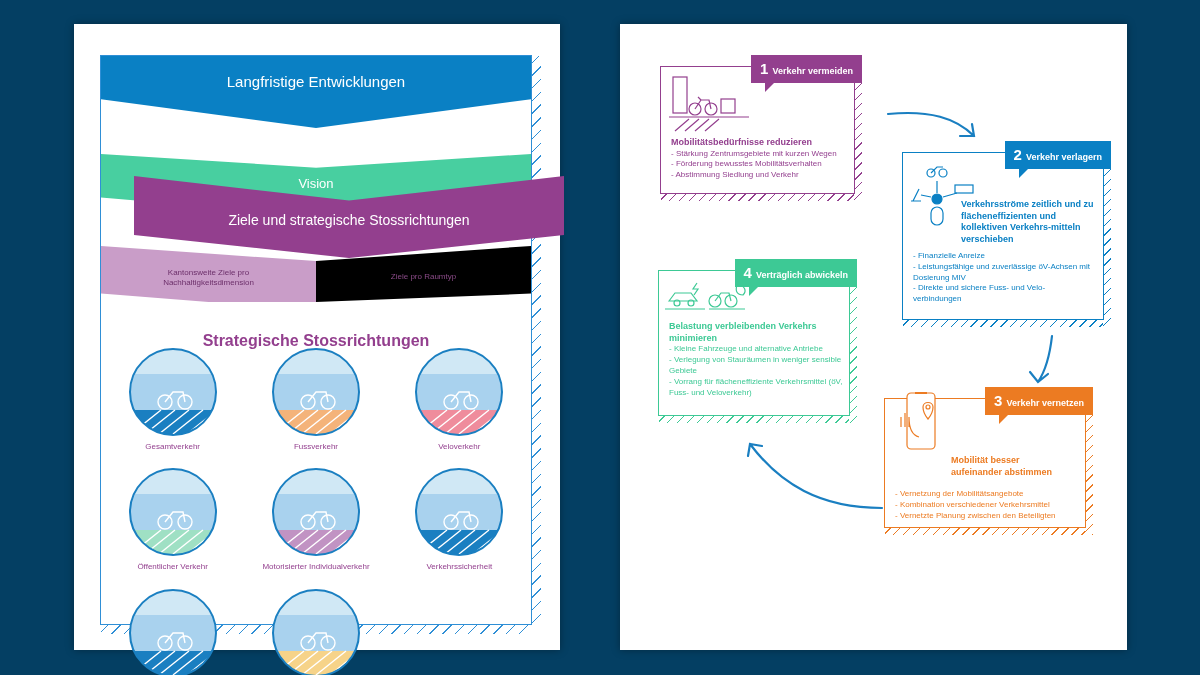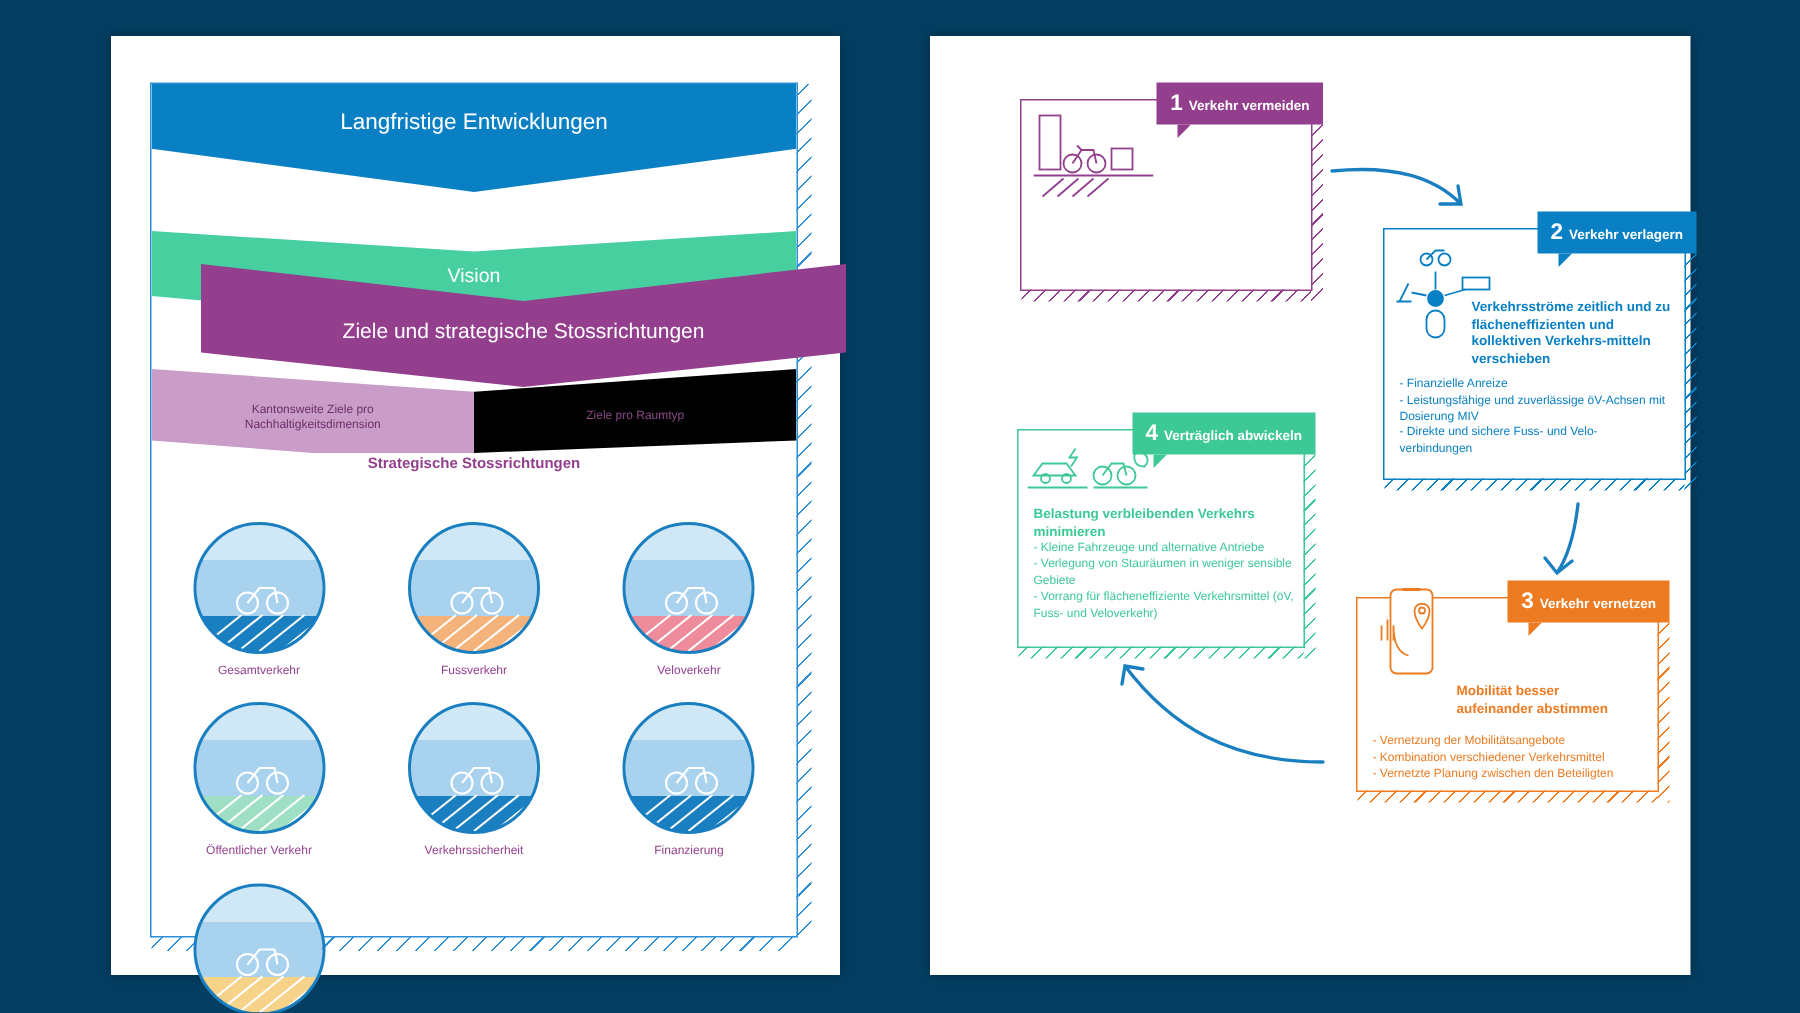--- a/index.html
+++ b/index.html
@@ -20,28 +20,28 @@
   .chal-row{position:absolute;top:42px;left:0;width:100%;height:64px;display:flex;}
   .chal{flex:1;font-size:8px;color:#1a7fc1;text-align:center;padding-top:28px;line-height:1.25;}
   .b-green{top:98px;height:62px;background:#48cfa0;clip-path:polygon(0 0,50% 22%,100% 0,100% 70%,50% 100%,0 70%);}
   .b-green span{display:block;padding-top:22px;font-size:13px;}
   .b-purple{top:120px;height:82px;background:#933f8e;clip-path:polygon(0 0,50% 30%,100% 0,100% 72%,50% 100%,0 72%);margin-left:33px;}
   .b-purple span{display:block;padding-top:36px;font-size:14px;}
   .goal-l{position:absolute;top:190px;left:0;width:50%;height:56px;background:#c99dc8;clip-path:polygon(0 0,100% 27%,100% 100%,50% 100%,0 85%);
     font-size:8px;color:#6c2f6a;text-align:center;line-height:1.25;}
   .goal-r{position:absolute;top:190px;left:50%;width:50%;height:56px;background:#000000;clip-path:polygon(0 27%,100% 0,100% 85%,0 100%);
     font-size:8px;color:#8b4b88;text-align:center;}
-  .strat-title{position:absolute;top:248px;width:100%;text-align:center;color:#933f8e;font-weight:bold;font-size:10px;}
+  .strat-title{position:absolute;top:276px;width:100%;text-align:center;color:#933f8e;font-weight:bold;font-size:16px;}
   .icons{position:absolute;top:292px;left:0;width:100%;display:grid;grid-template-columns:repeat(3,1fr);row-gap:16px;}
   .ic{text-align:center;}
   .circ{width:84px;height:84px;border-radius:50%;margin:0 auto;border:2px solid #1a7fc1;overflow:hidden;position:relative;background:linear-gradient(#d0e8f5 0 28%,#a9d2ee 28% 72%,var(--g) 72%);}
   .ic-lbl{font-size:8px;color:#933f8e;margin-top:6px;line-height:1.3;}
 
   
-  .box{position:absolute;border:1px solid;margin-left:20px;}
+  .box{position:absolute;border:1px solid;}
   .box .hr{position:absolute;top:8px;right:-8px;width:8px;height:100%;background:repeating-linear-gradient(135deg,transparent 0 4px,var(--c) 4px 5px,transparent 5px 7px);}
   .box .hb{position:absolute;left:0;bottom:-8px;width:100%;height:8px;background:repeating-linear-gradient(135deg,transparent 0 4px,var(--c) 4px 5px,transparent 5px 7px);}
   .tag{position:absolute;top:-12px;right:-8px;color:#fff;font-weight:bold;font-size:9px;padding:5px 9px 6px;white-space:nowrap;}
   .tag b{font-size:15px;margin-right:4px;}
   .tag::after{content:"";position:absolute;left:14px;bottom:-9px;border-left:9px solid var(--c);border-right:3px solid transparent;border-bottom:9px solid transparent;}
   .bh{font-weight:bold;font-size:9px;line-height:1.3;}
   .bl{font-size:8px;line-height:1.35;margin:0;padding:0;list-style:none;}
   .bl li::before{content:"- ";}
   .arrow{position:absolute;}
 </style>
@@ -101,20 +101,29 @@
         <div class="ic">
           <div class="circ" style="--g: #9fe0c4;"><svg width="84" height="84" viewBox="0 0 84 84" fill="none" stroke="#fff" stroke-width="1.4">
               <path d="M0 84L30 60M14 84L44 60M28 84L58 60M42 84L72 60M56 84L86 60"></path>
               <circle cx="34" cy="52" r="7"></circle>
               <circle cx="54" cy="52" r="7"></circle>
               <path d="M34 52l8-10h10l2 10"></path>
             </svg></div>
           <div class="ic-lbl">Öffentlicher Verkehr</div>
         </div>
         <div class="ic">
+          <div class="circ" style="--g: #c193c3;"><svg width="84" height="84" viewBox="0 0 84 84" fill="none" stroke="#fff" stroke-width="1.4">
+              <path d="M0 84L30 60M14 84L44 60M28 84L58 60M42 84L72 60M56 84L86 60"></path>
+              <circle cx="34" cy="52" r="7"></circle>
+              <circle cx="54" cy="52" r="7"></circle>
+              <path d="M34 52l8-10h10l2 10"></path>
+            </svg></div>
+          <div class="ic-lbl">Motorisierter Individualverkehr</div>
+        </div>
+        <div class="ic">
           <div class="circ" style="--g: #1a7fc1;"><svg width="84" height="84" viewBox="0 0 84 84" fill="none" stroke="#fff" stroke-width="1.4">
               <path d="M0 84L30 60M14 84L44 60M28 84L58 60M42 84L72 60M56 84L86 60"></path>
               <circle cx="34" cy="52" r="7"></circle>
               <circle cx="54" cy="52" r="7"></circle>
               <path d="M34 52l8-10h10l2 10"></path>
             </svg></div>
           <div class="ic-lbl">Verkehrssicherheit</div>
         </div>
         <div class="ic">
           <div class="circ" style="--g: #1a7fc1;"><svg width="84" height="84" viewBox="0 0 84 84" fill="none" stroke="#fff" stroke-width="1.4">
@@ -145,20 +154,28 @@
       <div class="hb"></div>
     <div class="tag" style="background:#933f8e;--c:#933f8e"><b>1</b><span>Verkehr vermeiden</span></div>
     <svg width="80" height="60" style="position:absolute;left:8px;top:6px" viewBox="0 0 80 60" fill="none" stroke="#933f8e" stroke-width="1.2">
       <rect x="4" y="4" width="14" height="36"></rect>
         <rect x="52" y="26" width="14" height="14"></rect>
       <circle cx="26" cy="36" r="6"></circle>
         <circle cx="42" cy="36" r="6"></circle>
         <path d="M26 36l6-9h8l2 9M32 27l-3-3"></path>
       <path d="M0 44l80 0M6 58l14-12M16 58l14-12M26 58l14-12M36 58l14-12"></path>
     </svg>
+    <div style="position:absolute;left:10px;top:70px;width:180px;color:#933f8e">
+      <div class="bh">Mobilitätsbedürfnisse reduzieren</div>
+      <ul class="bl">
+        <li>Stärkung Zentrumsgebiete mit kurzen Wegen</li>
+        <li>Förderung bewusstes Mobilitätsverhalten</li>
+        <li>Abstimmung Siedlung und Verkehr</li>
+      </ul>
+    </div>
   </div>
 
   <div class="box" style="left:282px;top:128px;width:200px;height:166px;border-color:#0a80c4;--c:#0a80c4;">
     <div class="hr"></div>
       <div class="hb"></div>
     <div class="tag" style="background:#0a80c4;--c:#0a80c4"><b>2</b><span>Verkehr verlagern</span></div>
     <svg width="70" height="70" style="position:absolute;left:6px;top:8px" viewBox="0 0 70 70" fill="none" stroke="#0a80c4" stroke-width="1.2">
       <circle cx="22" cy="12" r="4"></circle>
         <circle cx="34" cy="12" r="4"></circle>
         <path d="M22 12l6-6h6"></path>
@@ -169,21 +186,21 @@
       <rect x="22" y="46" width="12" height="18" rx="6"></rect>
     </svg>
     <div class="bh" style="position:absolute;left:58px;top:46px;width:136px;color:#0a80c4">Verkehrsströme zeitlich und zu flächeneffizienten und kollektiven Verkehrs-mitteln verschieben</div>
     <ul class="bl" style="position:absolute;left:10px;top:98px;width:180px;color:#0a80c4">
       <li>Finanzielle Anreize</li>
       <li>Leistungsfähige und zuverlässige öV-Achsen mit Dosierung MIV</li>
       <li>Direkte und sichere Fuss- und Velo-verbindungen</li>
     </ul>
   </div>
 
-  <div class="box" style="left:38px;top:262px;width:190px;height:144px;border-color:#3dc995;--c:#3dc995;">
+  <div class="box" style="left:38px;top:246px;width:190px;height:144px;border-color:#3dc995;--c:#3dc995;">
     <div class="hr"></div>
       <div class="hb"></div>
     <div class="tag" style="background:#3dc995;--c:#3dc995"><b>4</b><span>Verträglich abwickeln</span></div>
     <svg width="90" height="36" style="position:absolute;left:6px;top:8px" viewBox="0 0 90 36" fill="none" stroke="#3dc995" stroke-width="1.2">
       <path d="M4 22l6-8h16l6 8z"></path>
         <circle cx="12" cy="24" r="3"></circle>
         <circle cx="26" cy="24" r="3"></circle>
       <path d="M32 4l-4 6h5l-4 6"></path>
       <circle cx="50" cy="22" r="6"></circle>
         <circle cx="66" cy="22" r="6"></circle>

